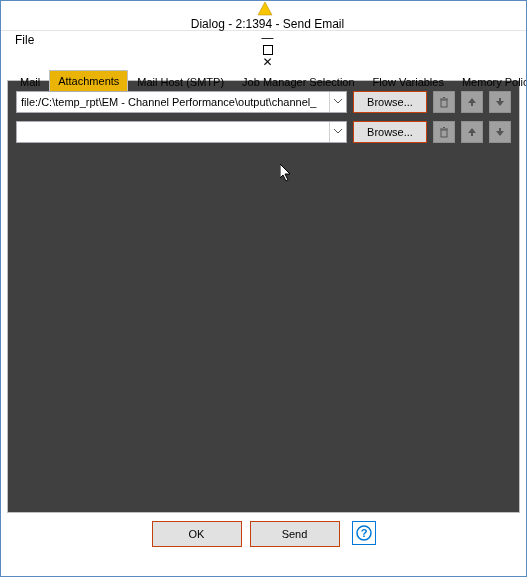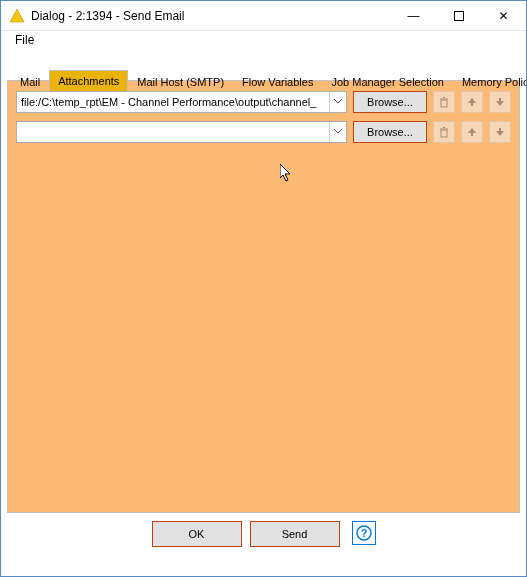--- a/index.html
+++ b/index.html
@@ -14,20 +14,21 @@
     overflow: hidden;
     border: 1px solid #5a8ac0;
   }
   .titlebar {
     display: flex;
     align-items: center;
     height: 30px;
     background: #fff;
     padding-left: 8px;
     border-bottom: 1px solid #e5e5e5;
+    flex-direction: column;
   }
   .titlebar .app-icon {
     width: 16px; height: 16px; margin-right: 6px;
   }
   .titlebar .title {
     flex: 1;
     font-size: 12px;
   }
   .titlebar .winbtn {
     width: 45px; height: 30px;
@@ -63,21 +64,21 @@
   .tab.active {
     border-color: #c0c0c0;
     background: #eab308;
     border-bottom: 1px solid #fff;
   }
   .tabpanel {
     border: 1px solid #c0c0c0;
     border-top: none;
     height: 432px;
     padding: 10px 8px;
-    background: #fdba74;
+    background: #404040;
   }
   .row {
     display: flex;
     align-items: center;
     gap: 6px;
     margin-bottom: 8px;
   }
   .combo {
     flex: 1;
     display: flex;
@@ -165,22 +166,22 @@
 
 <div class="menubar">
   <span>File</span>
 </div>
 
 <div class="content">
   <div class="tabs">
     <div class="tab">Mail</div>
     <div class="tab active">Attachments</div>
     <div class="tab">Mail Host (SMTP)</div>
+    <div class="tab">Job Manager Selection</div>
     <div class="tab">Flow Variables</div>
-    <div class="tab">Job Manager Selection</div>
     <div class="tab">Memory Policy</div>
   </div>
   <div class="tabpanel">
 
     <div class="row">
       <div class="combo">
         <input type="text" value="file:/C:\temp_rpt\EM - Channel Performance\output\channel_" style="">
         <div class="drop">
           <svg width="8" height="6">
               <polyline points="0,0 4,4 8,0" fill="none" stroke="#555" stroke-width="1"></polyline>

